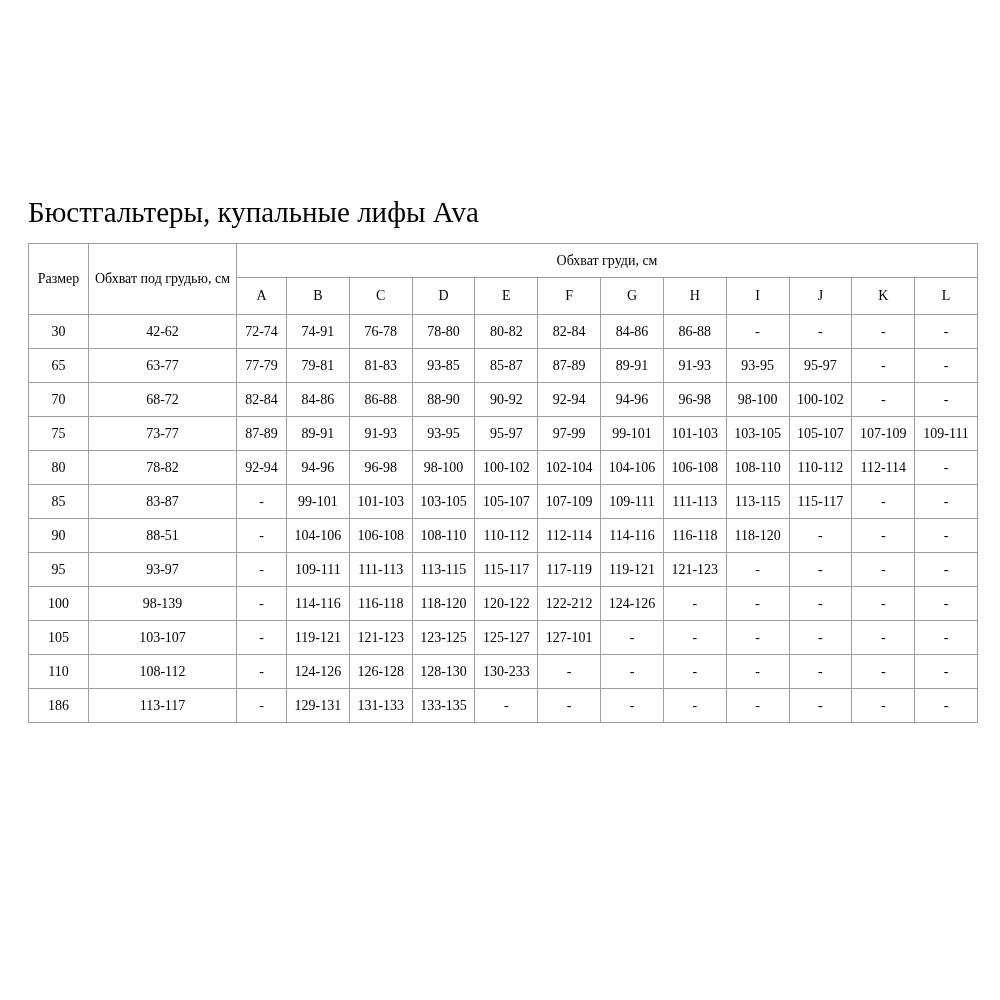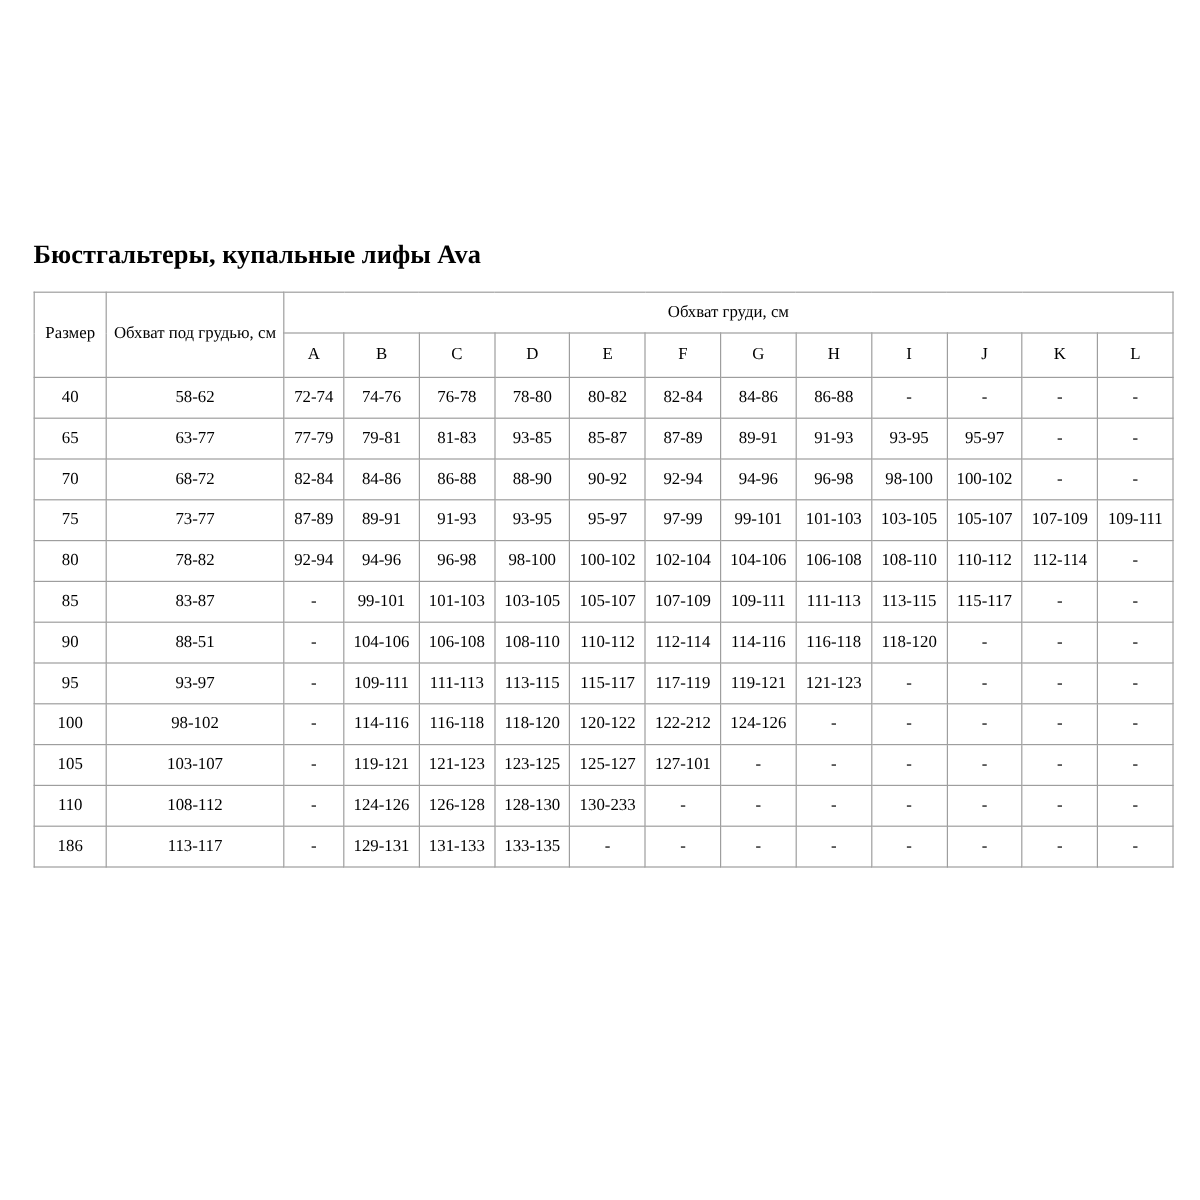--- a/index.html
+++ b/index.html
@@ -20,23 +20,23 @@
     top: 0;
     width: 1000px;
     height: 1000px;
     background: #ffffff;
   }
   .title {
     position: absolute;
     left: 28px;
     top: 199px;
     margin: 0;
-    font-size: 22px;
+    font-size: 29px;
     line-height: 26px;
-    font-weight: bold;
+    font-weight: normal;
     font-family: "Liberation Serif", serif;
     white-space: nowrap;
   }
   table.size-chart {
     position: absolute;
     left: 28px;
     top: 243px;
     width: 950px;
     border-collapse: collapse;
     table-layout: fixed;
@@ -97,24 +97,24 @@
           <th>G</th>
           <th>H</th>
           <th>I</th>
           <th>J</th>
           <th>K</th>
           <th>L</th>
         </tr>
     </thead>
     <tbody id="table-body">
         <tr>
-          <td>40</td>
-          <td>58-62</td>
+          <td>30</td>
+          <td>42-62</td>
           <td>72-74</td>
-          <td>74-76</td>
+          <td>74-91</td>
           <td>76-78</td>
           <td>78-80</td>
           <td>80-82</td>
           <td>82-84</td>
           <td>84-86</td>
           <td>86-88</td>
           <td>-</td>
           <td>-</td>
           <td>-</td>
           <td>-</td>
@@ -226,21 +226,21 @@
           <td>117-119</td>
           <td>119-121</td>
           <td>121-123</td>
           <td>-</td>
           <td>-</td>
           <td>-</td>
           <td>-</td>
         </tr>
         <tr>
           <td>100</td>
-          <td>98-102</td>
+          <td>98-139</td>
           <td>-</td>
           <td>114-116</td>
           <td>116-118</td>
           <td>118-120</td>
           <td>120-122</td>
           <td>122-212</td>
           <td>124-126</td>
           <td>-</td>
           <td>-</td>
           <td>-</td>

